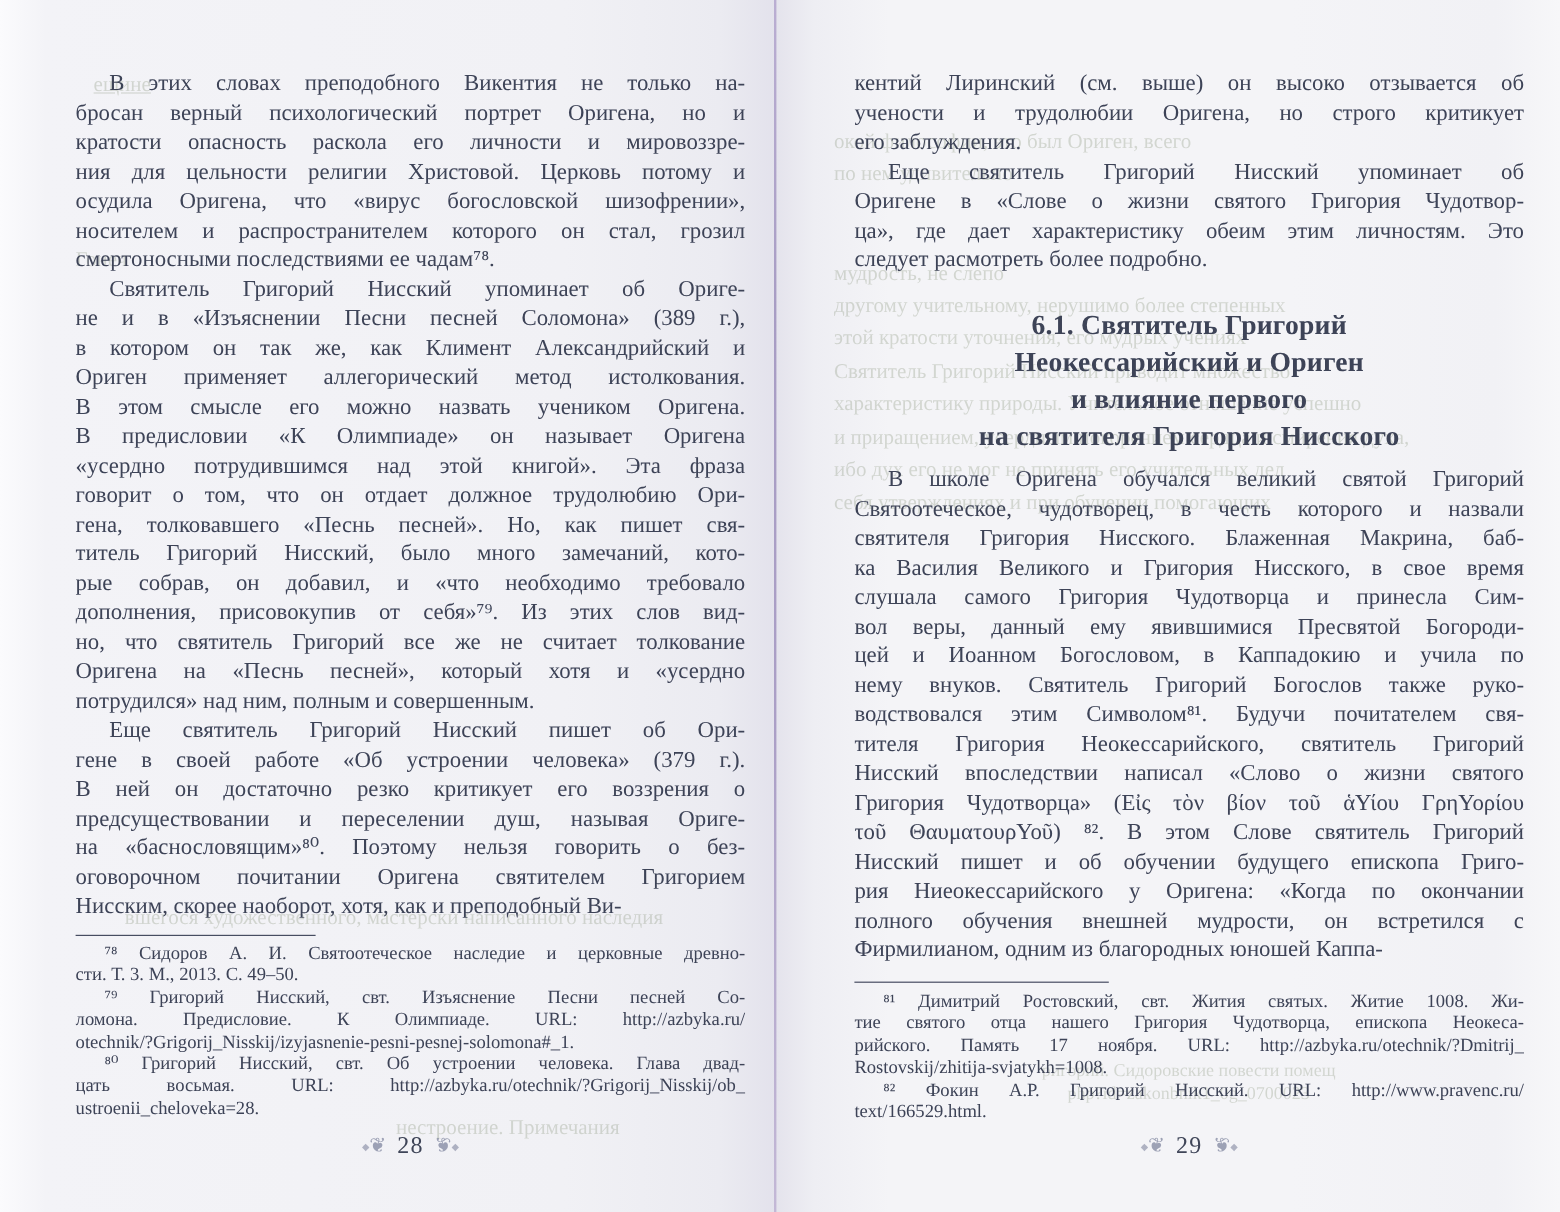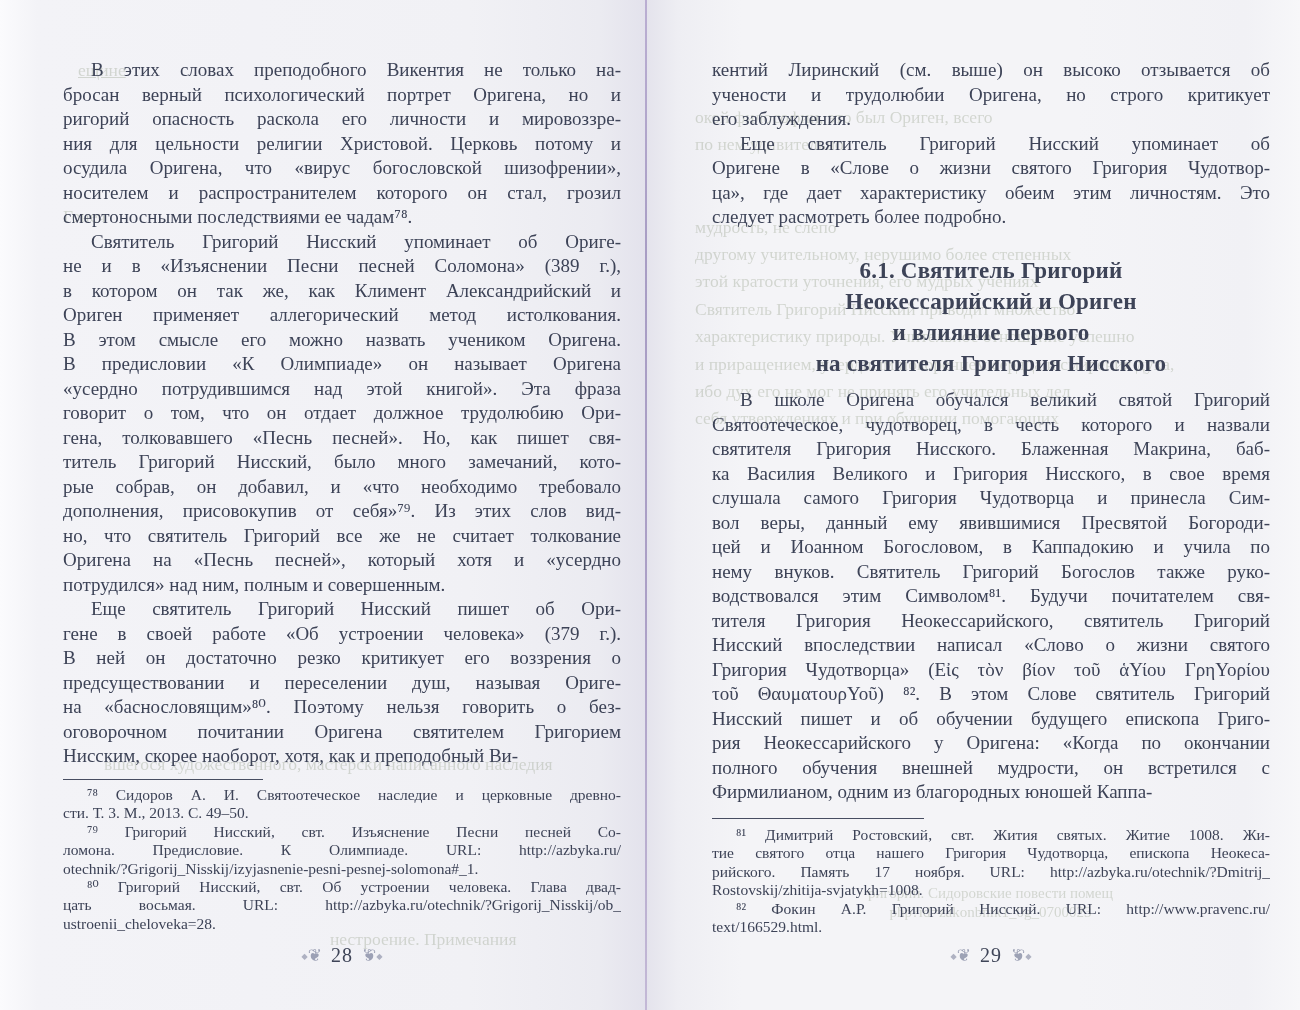--- a/index.html
+++ b/index.html
@@ -60,21 +60,21 @@
 
     <div class="bleed bleed-frag" style="left:78px;top:60px;text-decoration:underline;">ещине</div>
     <div class="bleed bleed-frag" style="left:63px;top:206px;">Гонеч</div>
     <div class="bleed bleed-frag" style="left:104px;top:754px;">вшегося художественного, мастерски написанного наследия</div>
     <div class="bleed bleed-frag" style="left:330px;top:912px;margin-top:17px;">нестроение. Примечания</div>
 
     <div class="tblock body-text" style="left:63px;top:58px;">
       <div class="para" data-indent="true">
           <div class="line first">В этих словах преподобного Викентия не только на-</div>
           <div class="line">бросан верный психологический портрет Оригена, но и</div>
-          <div class="line">ригорий опасность раскола его личности и мировоззре-</div>
+          <div class="line">кратости опасность раскола его личности и мировоззре-</div>
           <div class="line">ния для цельности религии Христовой. Церковь потому и</div>
           <div class="line">осудила Оригена, что «вирус богословской шизофрении»,</div>
           <div class="line">носителем и распространителем которого он стал, грозил</div>
           <div class="line last">смертоносными последствиями ее чадам⁷⁸.</div>
         </div>
       <div class="para" data-indent="true">
           <div class="line first">Святитель Григорий Нисский упоминает об Ориге-</div>
           <div class="line">не и в «Изъяснении Песни песней Соломона» (389 г.),</div>
           <div class="line">в котором он так же, как Климент Александрийский и</div>
           <div class="line">Ориген применяет аллегорический метод истолкования.</div>
@@ -178,21 +178,21 @@
           <div class="line">слушала самого Григория Чудотворца и принесла Сим-</div>
           <div class="line">вол веры, данный ему явившимися Пресвятой Богороди-</div>
           <div class="line">цей и Иоанном Богословом, в Каппадокию и учила по</div>
           <div class="line">нему внуков. Святитель Григорий Богослов также руко-</div>
           <div class="line">водствовался этим Символом⁸¹. Будучи почитателем свя-</div>
           <div class="line">тителя Григория Неокессарийского, святитель Григорий</div>
           <div class="line">Нисский впоследствии написал «Слово о жизни святого</div>
           <div class="line">Григория Чудотворца» (Εἰς τὸν βίον τοῦ ἁΥίου ΓρηΥορίου</div>
           <div class="line">τοῦ ΘαυματουρΥοῦ) ⁸². В этом Слове святитель Григорий</div>
           <div class="line">Нисский пишет и об обучении будущего епископа Григо-</div>
-          <div class="line">рия Неокессарийского у Оригена: «Когда по окончании</div>
+          <div class="line">рия Ниеокессарийского у Оригена: «Когда по окончании</div>
           <div class="line">полного обучения внешней мудрости, он встретился с</div>
           <div class="line last">Фирмилианом, одним из благородных юношей Каппа-</div>
         </div>
     </div>
 
     <div class="fnsep" style="left:66px;top:818px;width:212px;"></div>
     <div class="tblock footnotes" style="left:66px;top:826px;">
       <div class="para">
           <div class="line first">⁸¹ Димитрий Ростовский, свт. Жития святых. Житие 1008. Жи-</div>
           <div class="line">тие святого отца нашего Григория Чудотворца, епископа Неокеса-</div>

